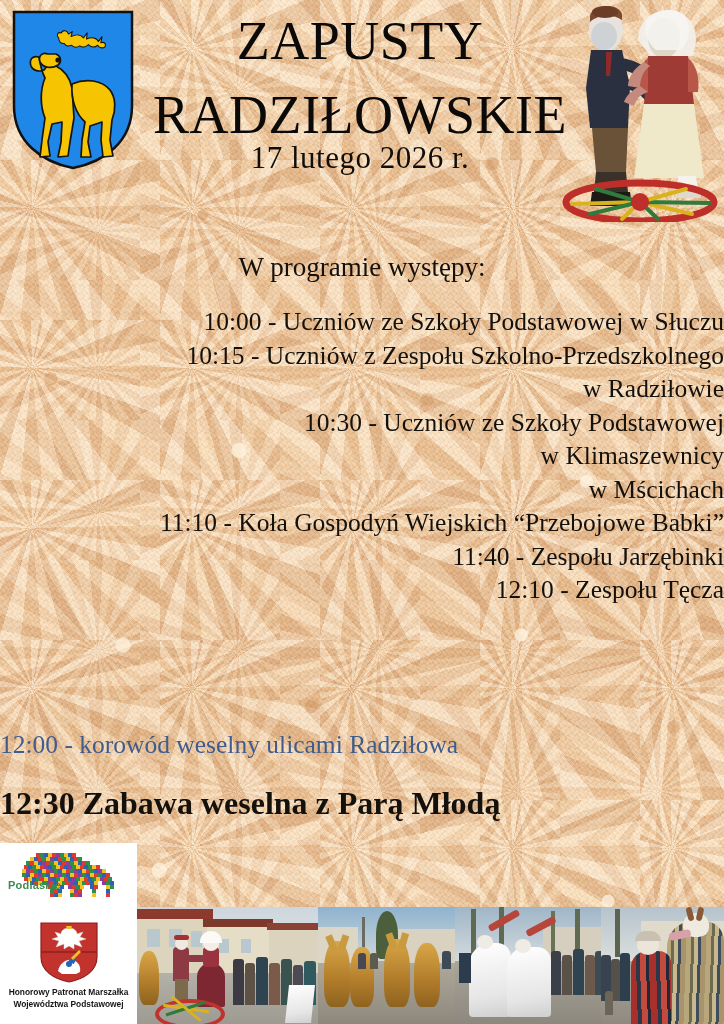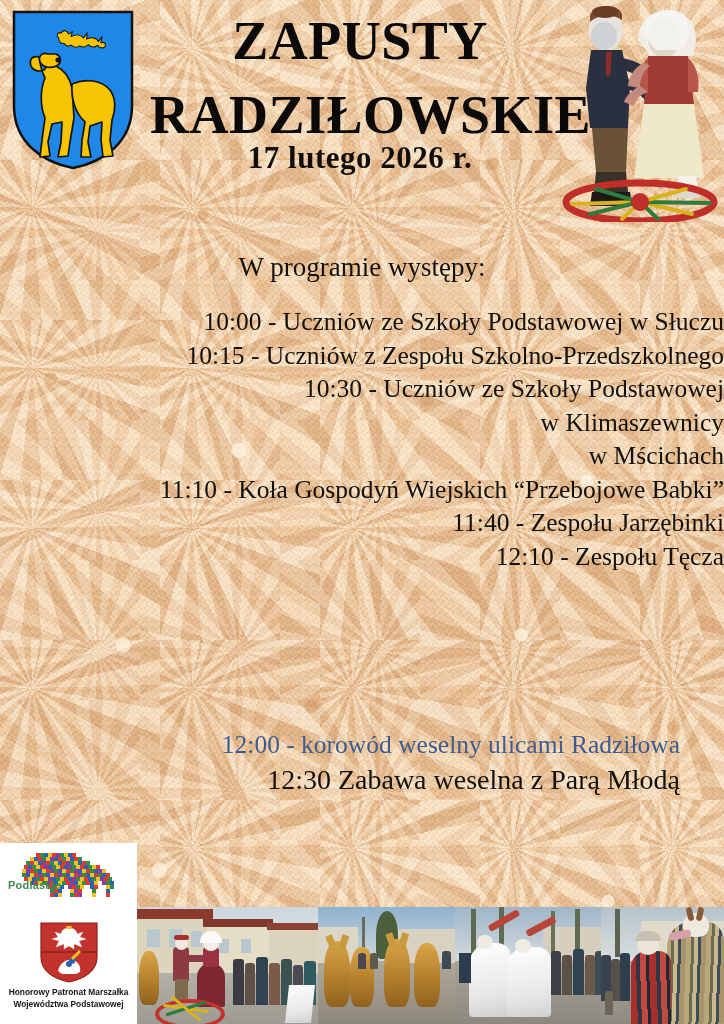--- a/index.html
+++ b/index.html
@@ -42,41 +42,41 @@
       100% 100%;
   }
 
   
   .crest{position:absolute;left:12px;top:10px;width:122px;height:160px;}
   .couple{position:absolute;right:4px;top:0px;width:160px;height:222px;}
 
   .title-block{position:absolute;left:150px;top:14px;width:420px;text-align:center;}
   .t-line{
     font-family:"Liberation Serif", serif;
-    color:#0b0a08;font-weight:700;letter-spacing:.5px;
+    color:#0b0a08;font-weight:400;letter-spacing:.5px;
     line-height:1;
   }
   .t1{font-size:54px;}
   .t2{font-size:54px;margin-top:20px;}
   .t-date{font-size:31px;color:#100d0a;}
 
   
   .prog-head{
     position:absolute;left:0;top:252px;width:724px;text-align:center;
     font-size:27px;color:#14100c;
   }
   .prog-list{
     position:absolute;left:0;top:305px;width:724px;text-align:right;
     color:#14100c;
   }
   .p-line{font-size:25.5px;line-height:33.5px;white-space:nowrap;}
 
-  .late-block{position:absolute;left:0;top:728px;width:680px;text-align:right;}
+  .late-block{position:absolute;left:0;top:728px;width:680px;text-align:left;}
   .l-blue{font-size:25.5px;line-height:34px;color:#3f5c8d;}
-  .l-dark{font-size:28px;line-height:34px;color:#14100c;margin-top:1px;}
+  .l-dark{font-size:32px;line-height:34px;color:#14100c;margin-top:24px;font-weight:bold;}
 
   
   .sponsorbox{
     position:absolute;left:0;top:843px;width:137px;height:181px;
     background:#ffffff;overflow:hidden;
   }
   .podl-logo{position:absolute;left:6px;top:8px;width:125px;height:50px;}
   .podl-word{
     position:absolute;left:8px;top:36px;font-family:"Liberation Sans",sans-serif;
     font-size:11px;color:#3f8a4e;font-weight:600;letter-spacing:.2px;
@@ -190,20 +190,21 @@
     <div class="t-line t1">ZAPUSTY</div>
     <div class="t-line t2">RADZIŁOWSKIE</div>
     <div class="t-line t-date">17 lutego 2026 r.</div>
   </div>
 
   <div class="prog-head">W programie występy:</div>
 
   <div class="prog-list">
     <div class="p-line">10:00 - Uczniów ze Szkoły Podstawowej w Słuczu</div>
     <div class="p-line">10:15 - Uczniów z Zespołu Szkolno-Przedszkolnego</div>
+    <div class="p-line">w Radziłowie</div>
     <div class="p-line">10:30 - Uczniów ze Szkoły Podstawowej</div>
     <div class="p-line">w Klimaszewnicy</div>
     <div class="p-line">w Mścichach</div>
     <div class="p-line">11:10 - Koła Gospodyń Wiejskich “Przebojowe Babki”</div>
     <div class="p-line">11:40 - Zespołu Jarzębinki</div>
     <div class="p-line">12:10 - Zespołu Tęcza</div>
   </div>
 
   <div class="late-block">
     <div class="l-blue">12:00 - korowód weselny ulicami Radziłowa</div>

